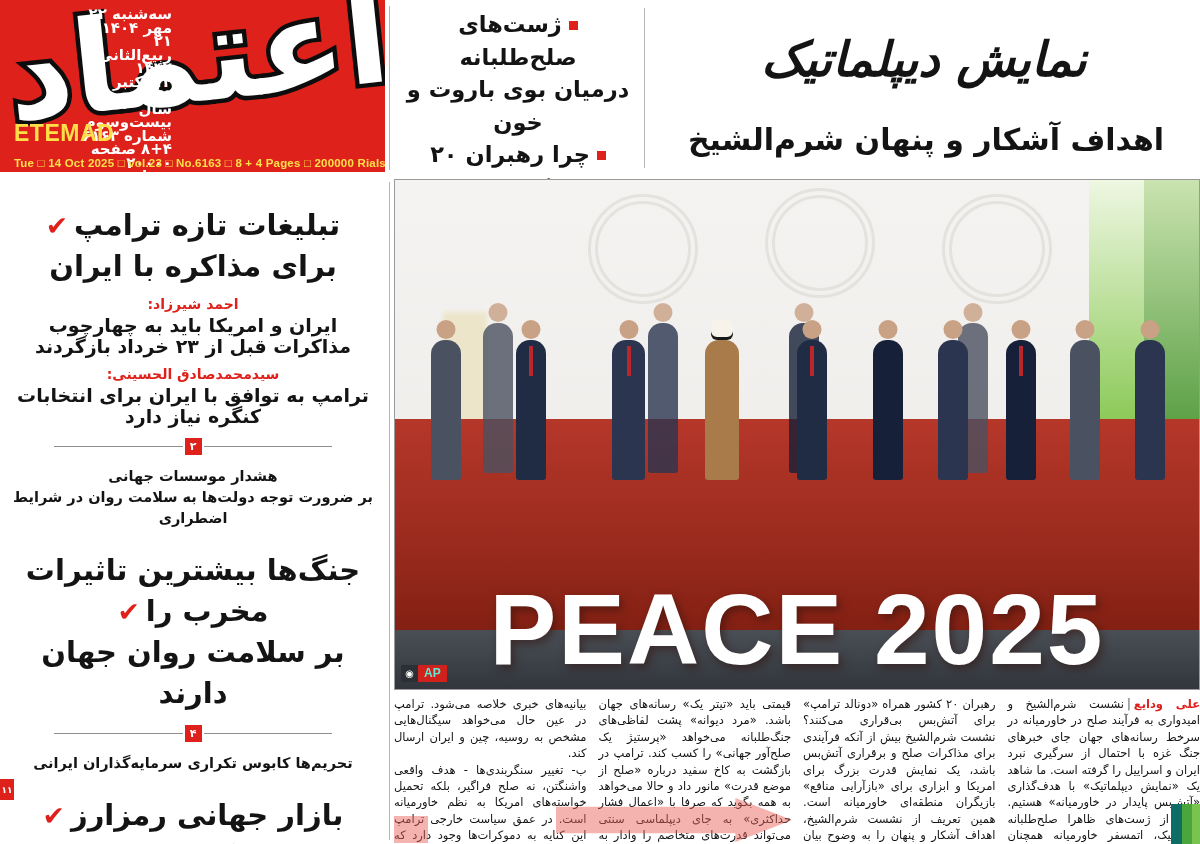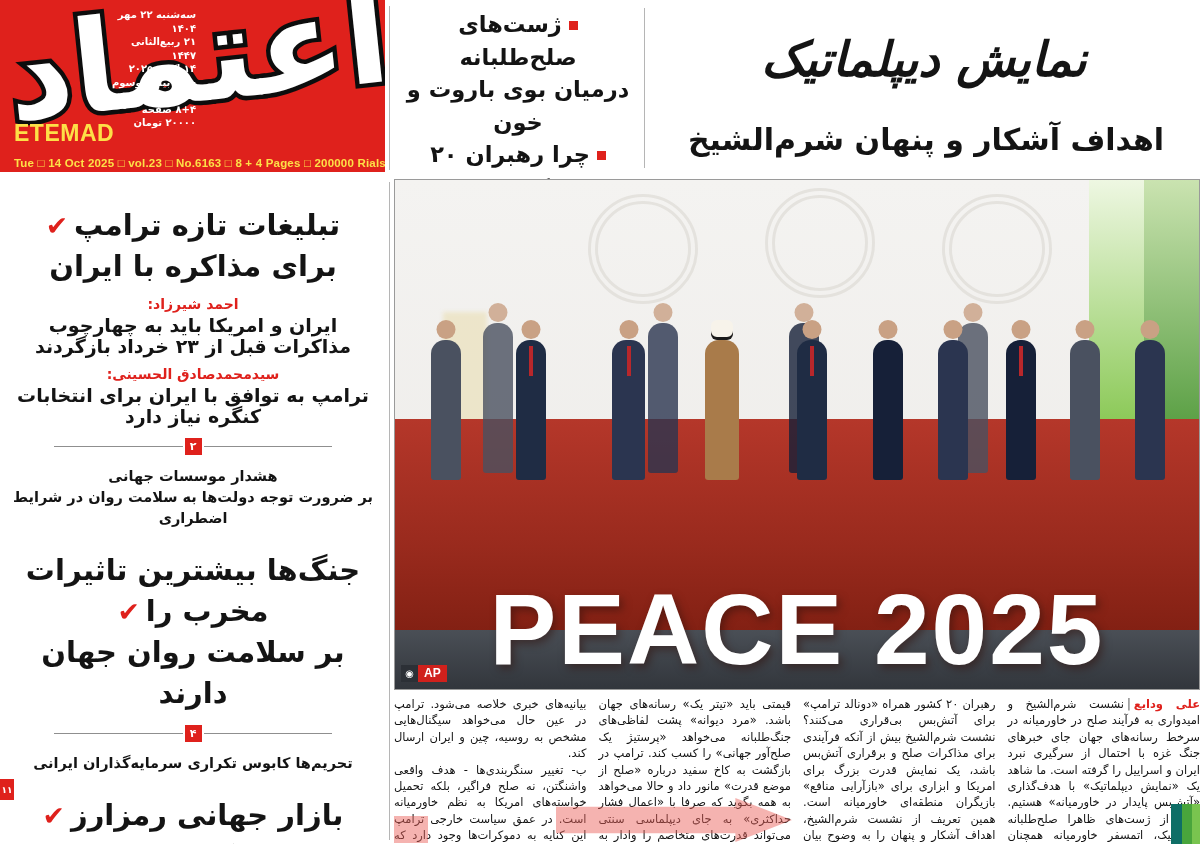--- a/index.html
+++ b/index.html
@@ -13,22 +13,22 @@
   .page{position:relative;width:1200px;height:844px;background:#fff;}
 
   
   .masthead{position:absolute;left:0;top:0;width:385px;height:172px;background:var(--red);overflow:hidden;}
   .calli{position:absolute;left:6px;top:-18px;width:379px;height:150px;
     font-size:128px;font-weight:bold;line-height:150px;text-align:center;color:#fff;
     transform:rotate(-6deg);white-space:nowrap;}
   .calli::before{content:attr(data-text);position:absolute;left:0;top:0;width:100%;
     -webkit-text-stroke:9px #0d0d0d;color:#0d0d0d;z-index:0;}
   .calli::after{content:attr(data-text);position:absolute;left:0;top:0;width:100%;color:#fff;z-index:1;}
-  .dateblock{position:absolute;left:104px;top:8px;width:92px;direction:rtl;text-align:right;
-    color:#fff;font-size:10px;font-weight:bold;line-height:13.5px;z-index:2;}
+  .dateblock{position:absolute;left:80px;top:8px;width:92px;direction:rtl;text-align:right;
+    color:#fff;font-size:15px;font-weight:bold;line-height:13.5px;z-index:2;}
   .engrow{position:absolute;left:14px;bottom:3px;width:366px;display:flex;align-items:baseline;gap:10px;
     color:#fde047;font-family:"Liberation Sans",sans-serif;z-index:2;flex-direction:column;}
   .engname{font-size:23px;font-weight:bold;letter-spacing:.5px;}
   .enginfo{font-size:11.5px;font-weight:bold;white-space:nowrap;letter-spacing:.2px;}
 
   
   .vrule{position:absolute;width:1px;background:#b5b5b5;}
   .teaser{position:absolute;left:398px;top:8px;width:240px;direction:rtl;text-align:center;
     font-size:22.5px;font-weight:bold;line-height:32.5px;}
   .t-bullet{display:inline-block;width:9px;height:9px;background:var(--red);margin-inline-end:7px;vertical-align:2px;}
@@ -72,21 +72,21 @@
   .fig.dark{background:#162038;}
   .fig.emir{background:#a97b4a;}
   .fig.emir::before{background:#f7f3ea;width:22px;height:20px;border-radius:6px;box-shadow:0 -3px 0 #1a1a1a inset;}
   .fig.back{opacity:.8;height:150px;bottom:42.5%;}
   .peace{position:absolute;left:0;bottom:0;width:100%;text-align:center;
     font-family:"Liberation Sans",sans-serif;font-weight:bold;font-size:100px;letter-spacing:2px;
     color:#fff;text-shadow:3px 4px 9px rgba(50,18,12,.55);white-space:nowrap;line-height:120px;}
   .credit{position:absolute;left:6px;bottom:7px;display:flex;align-items:center;z-index:5;}
   .credit .cam{width:17px;height:17px;background:#2c3036;color:#fff;font-size:10px;
     display:flex;align-items:center;justify-content:center;}
-  .credit .ap{background:#d0211c;color:#ffffff;font-family:"Liberation Sans",sans-serif;
+  .credit .ap{background:#d0211c;color:#5eead4;font-family:"Liberation Sans",sans-serif;
     font-size:12px;font-weight:bold;padding:1px 6px 2px;}
 
   
   .bodycols{position:absolute;left:394px;top:696px;width:806px;height:148px;direction:rtl;
     display:flex;gap:12px;overflow:hidden;}
   .col{flex:1;font-size:11.5px;line-height:16.4px;text-align:justify;}
   .col p{margin:0;}
   .byline{color:var(--red);font-weight:bold;}
   .bsep{color:#555;padding:0 3px;}
 

